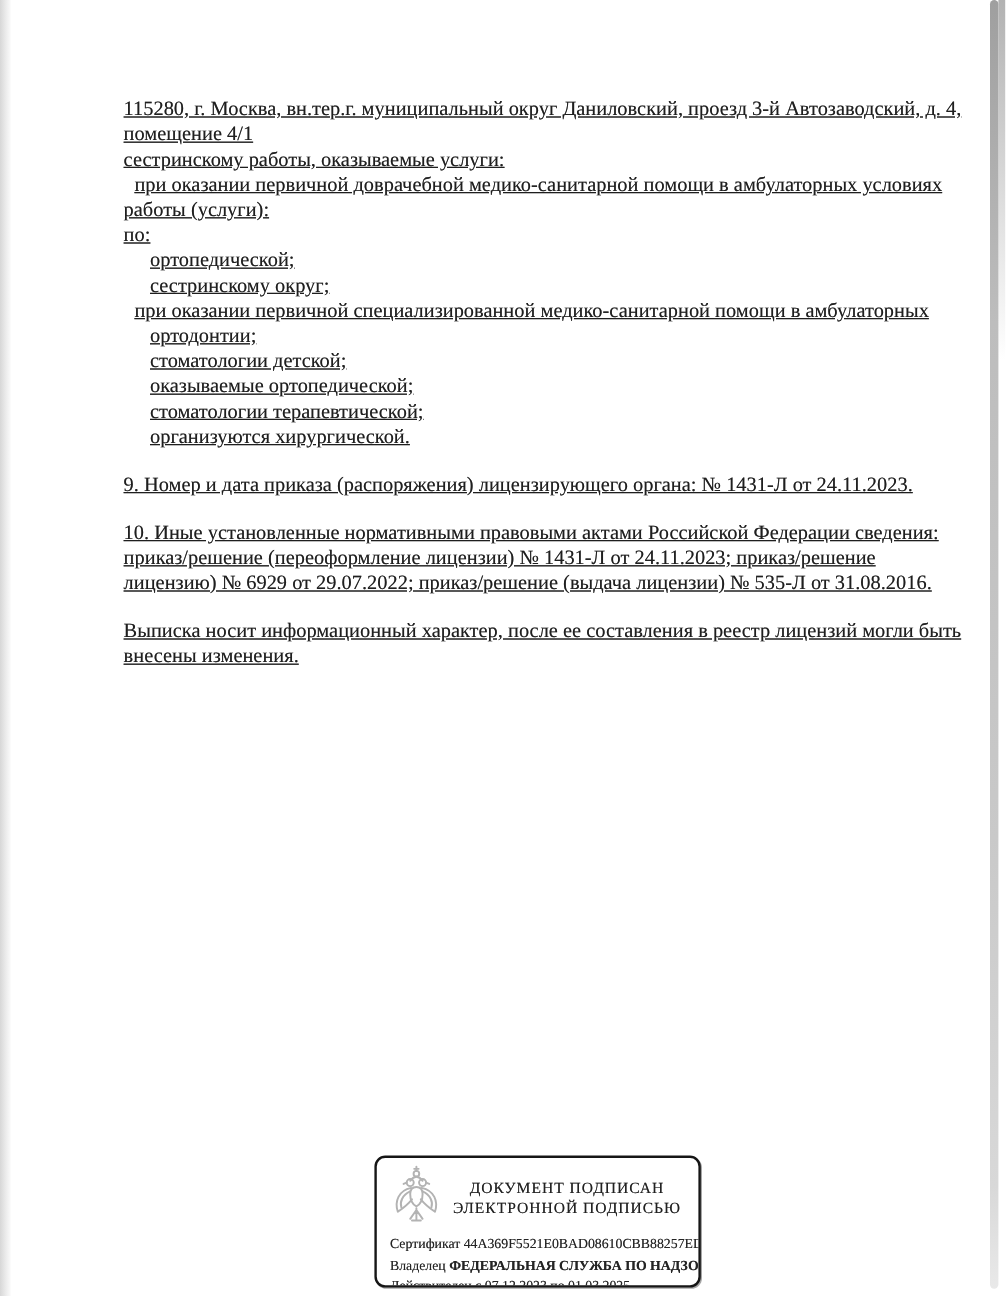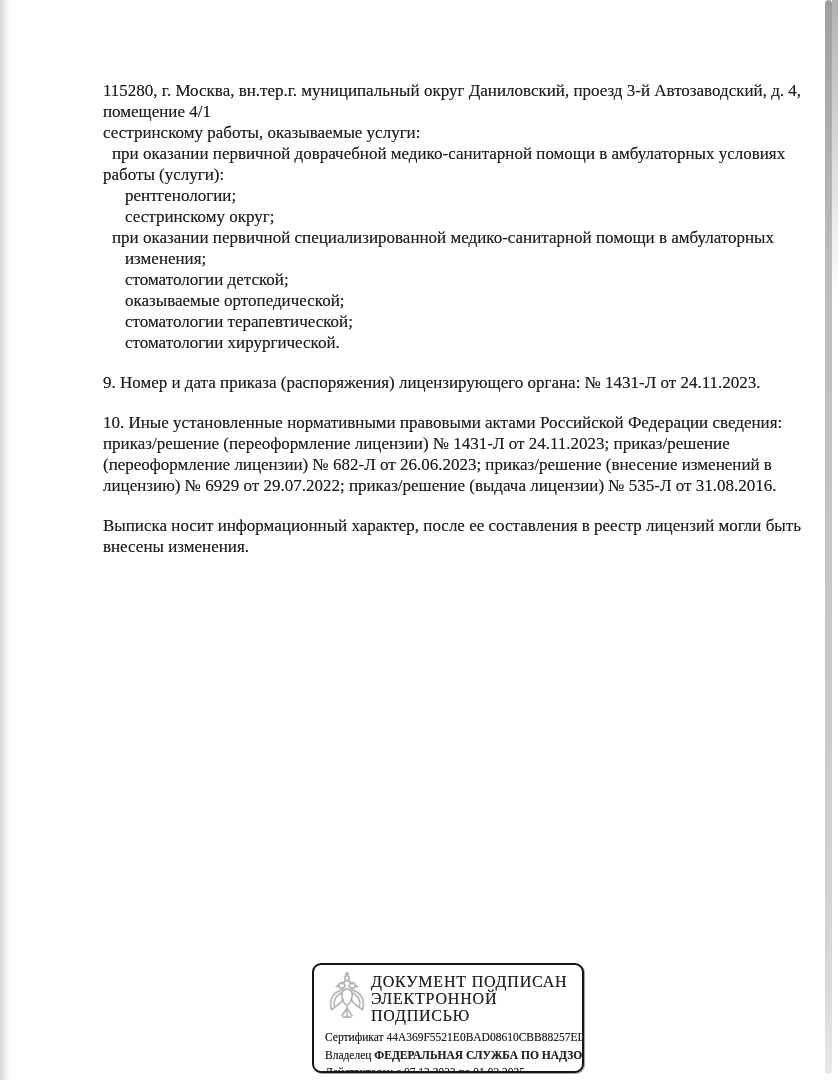--- a/index.html
+++ b/index.html
@@ -25,38 +25,38 @@
   .corner-right-top {
     position: absolute; right: 0; top: 0; width: 6px; height: 300px;
     background: linear-gradient(to bottom, #b2b2b2, rgba(255,255,255,0));
   }
   
   .content {
     position: absolute; left: 103px; top: 80px; right: 18px;
     font-size: 17px; line-height: 21px;
     text-shadow: 0 0 0.5px rgba(20,20,20,0.55);
   }
-  .line { white-space: nowrap; }
+  .line { white-space: nowrap; text-decoration: underline; }
   .ind1 { padding-left: 9px; }
   .ind2 { padding-left: 22px; }
   .gap  { margin-top: 19px; }
   
   .stamp {
     position: absolute; left: 312px; top: 963px;
     width: 272px; height: 110px;
     border: 2px solid #161616; border-radius: 9px;
     background: #ffffff; box-sizing: border-box;
     overflow: hidden;
     box-shadow: 1px 1px 0 rgba(0,0,0,0.35);
   }
   .stamp-top { display: flex; align-items: center; padding: 5px 8px 0 9px; }
   .emblem { width: 48px; height: 56px; flex: none; }
   .stamp-title {
-    flex: 1; 
-    font-size: 16px; line-height: 17px; letter-spacing: 0.8px;
+    flex: 1; text-align: center;
+    font-size: 13px; line-height: 17px; letter-spacing: 0.8px;
     color: #222; text-shadow: 0 0 0.5px rgba(20,20,20,0.6);
   }
   .stamp-info {
     padding: 3px 4px 0 11px;
     font-size: 11.5px; line-height: 17.5px;
     white-space: nowrap; color: #242424;
     text-shadow: 0 0 0.4px rgba(20,20,20,0.55);
   }
   .owner-value, .b { font-weight: bold; }
 </style>
@@ -67,32 +67,32 @@
   <div class="edge-left"></div>
   <div class="edge-right-line"></div>
   <div class="corner-right-top"></div>
 
   <div class="content">
     <div class="line">115280, г. Москва, вн.тер.г. муниципальный округ Даниловский, проезд 3-й Автозаводский, д. 4,</div>
     <div class="line">помещение 4/1</div>
     <div class="line">сестринскому работы, оказываемые услуги:</div>
     <div class="line ind1">при оказании первичной доврачебной медико-санитарной помощи в амбулаторных условиях</div>
     <div class="line">работы (услуги):</div>
-    <div class="line ind2">рентгенологии;</div>
+    <div class="line">по:</div>
+    <div class="line ind2">ортопедической;</div>
     <div class="line ind2">сестринскому округ;</div>
     <div class="line ind1">при оказании первичной специализированной медико-санитарной помощи в амбулаторных</div>
-    <div class="line ind2">изменения;</div>
+    <div class="line ind2">ортодонтии;</div>
     <div class="line ind2">стоматологии детской;</div>
     <div class="line ind2">оказываемые ортопедической;</div>
     <div class="line ind2">стоматологии терапевтической;</div>
-    <div class="line ind2">стоматологии хирургической.</div>
+    <div class="line ind2">организуются хирургической.</div>
     <div class="line gap">9. Номер и дата приказа (распоряжения) лицензирующего органа: № 1431-Л от 24.11.2023.</div>
     <div class="line gap">10. Иные установленные нормативными правовыми актами Российской Федерации сведения:</div>
     <div class="line">приказ/решение (переоформление лицензии) № 1431-Л от 24.11.2023; приказ/решение</div>
-    <div class="line">(переоформление лицензии) № 682-Л от 26.06.2023; приказ/решение (внесение изменений в</div>
     <div class="line">лицензию) № 6929 от 29.07.2022; приказ/решение (выдача лицензии) № 535-Л от 31.08.2016.</div>
     <div class="line gap">Выписка носит информационный характер, после ее составления в реестр лицензий могли быть</div>
     <div class="line">внесены изменения.</div>
   </div>
 
   <div class="stamp">
     <div class="stamp-top">
       <svg class="emblem" viewBox="0 0 64 76" aria-hidden="true">
         <g stroke="#b3b3b3" fill="none" stroke-width="2.2" stroke-linecap="round" stroke-linejoin="round">
           <path d="M32 3 v5 M29.5 5.5 h5"></path>

